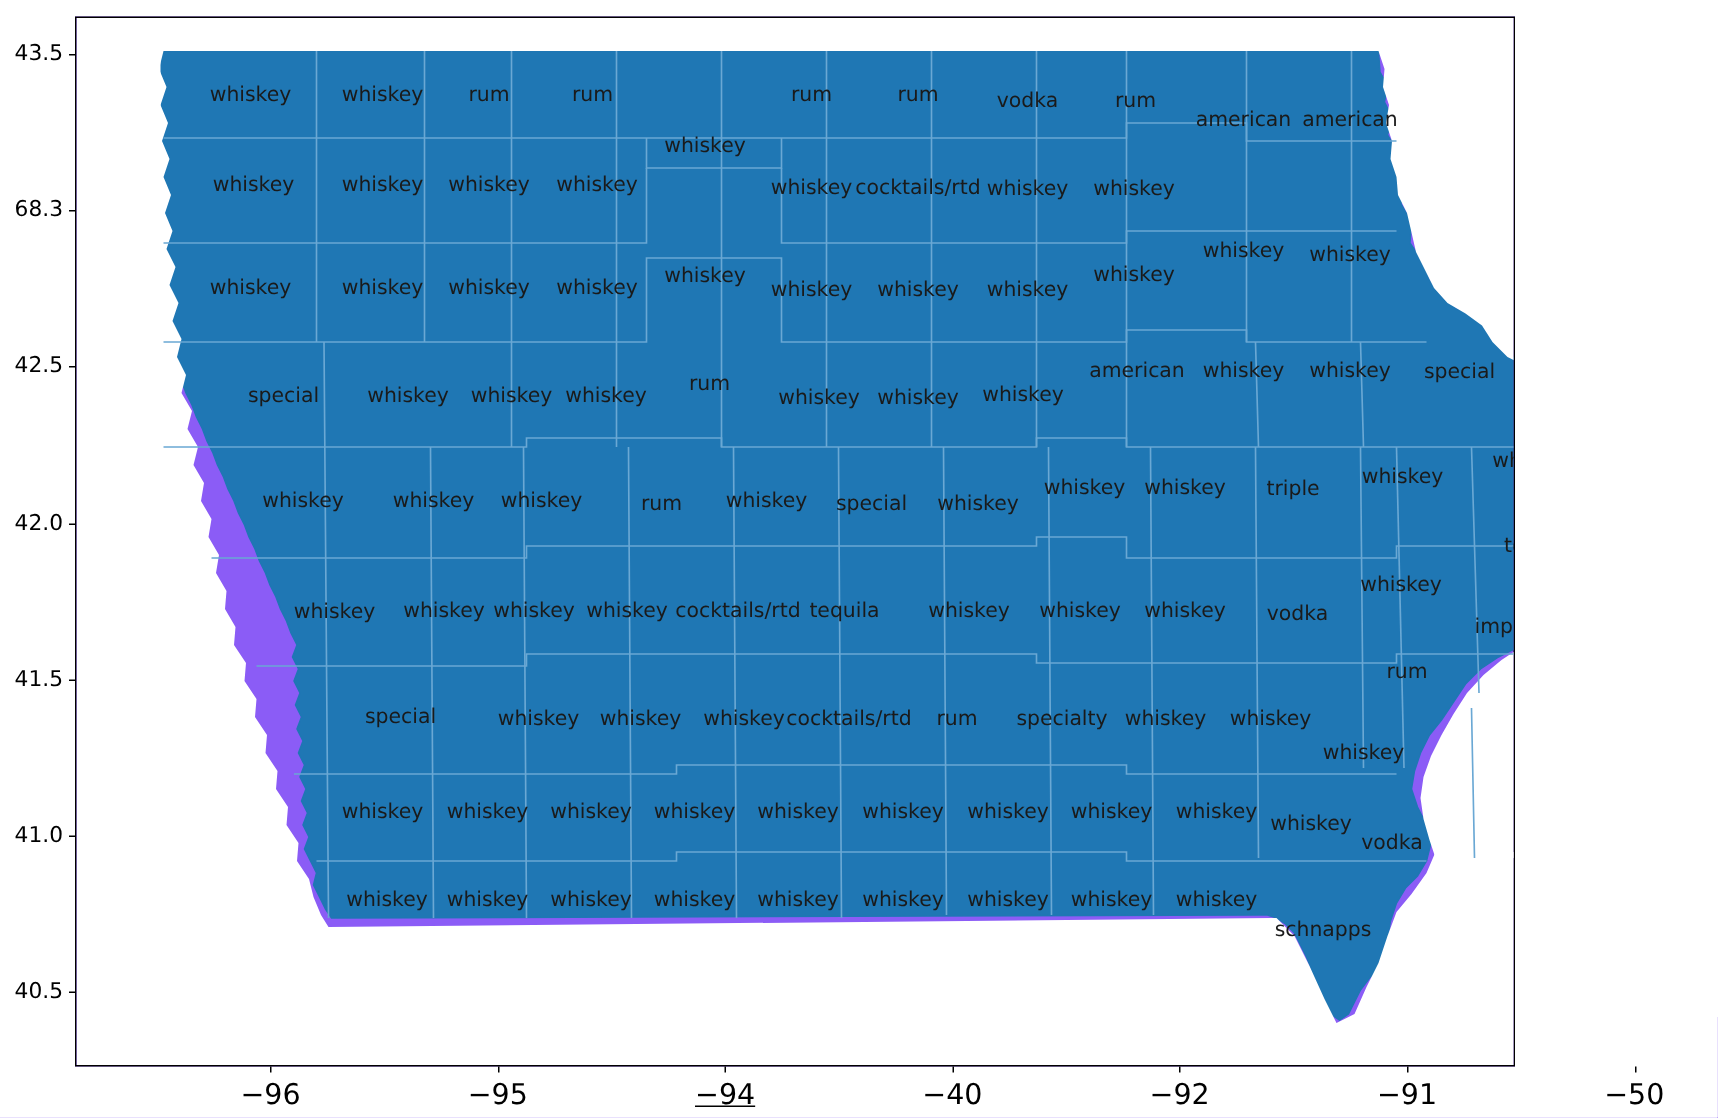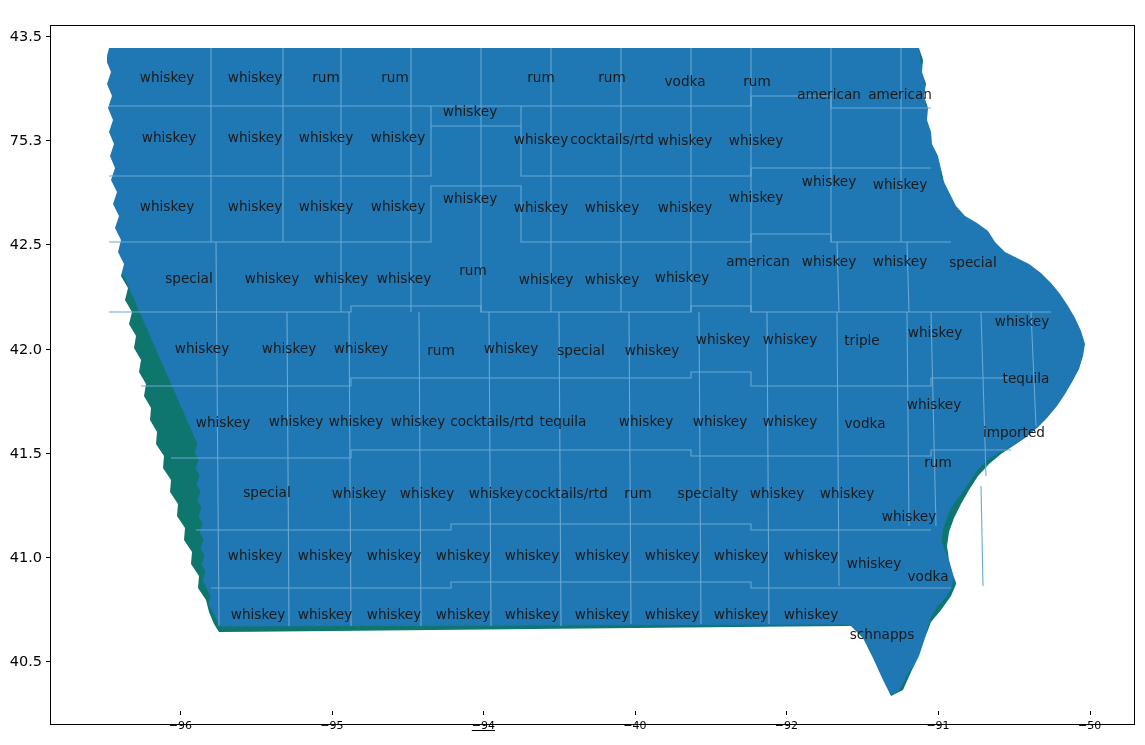--- a/index.html
+++ b/index.html
@@ -15,27 +15,26 @@
     width: 1145px;
     height: 745px;
     background: #ffffff;
     overflow: hidden;
   }
   
   #axes {
     position: absolute;
     left: 50px;
     top: 11px;
-    width: 1085px;
+    width: 960px;
     height: 700px;
     border: 1px solid #000000;
     box-sizing: border-box;
-    background: #0f766e;
+    background: #8b5cf6;
     overflow: hidden;
-    margin-top: 14px;
   }
   #map-layer {
     position: absolute;
     left: 0;
     top: 0;
     width: 100%;
     height: 100%;
   }
   #map-svg {
     position: absolute;
@@ -51,21 +50,21 @@
     background: #000000;
   }
   .tick-y {
     position: absolute;
     width: 4px;
     height: 1px;
     background: #000000;
   }
   .ticklabel-x {
     position: absolute;
-    font-size: 11px;
+    font-size: 19px;
     color: #000000;
     transform: translateX(-50%);
     white-space: nowrap;
   }
   .ticklabel-y {
     position: absolute;
     font-size: 14.5px;
     color: #000000;
     transform: translateY(-50%);
     white-space: nowrap;
@@ -301,18 +300,18 @@
       <div class="ticklabel-y" style="right: 1103px; top: 661px;">40.5</div>
       <div class="tick-y" style="left: 46px; top: 556.833px;"></div>
       <div class="ticklabel-y" style="right: 1103px; top: 556.833px;">41.0</div>
       <div class="tick-y" style="left: 46px; top: 452.667px;"></div>
       <div class="ticklabel-y" style="right: 1103px; top: 452.667px;">41.5</div>
       <div class="tick-y" style="left: 46px; top: 348.5px;"></div>
       <div class="ticklabel-y" style="right: 1103px; top: 348.5px;">42.0</div>
       <div class="tick-y" style="left: 46px; top: 244.333px;"></div>
       <div class="ticklabel-y" style="right: 1103px; top: 244.333px;">42.5</div>
       <div class="tick-y" style="left: 46px; top: 140.167px;"></div>
-      <div class="ticklabel-y" style="right: 1103px; top: 140.167px;">75.3</div>
+      <div class="ticklabel-y" style="right: 1103px; top: 140.167px;">68.3</div>
       <div class="tick-y" style="left: 46px; top: 36px;"></div>
       <div class="ticklabel-y" style="right: 1103px; top: 36px;">43.5</div>
     </div>
 
 </div>
 
 </body></html>

